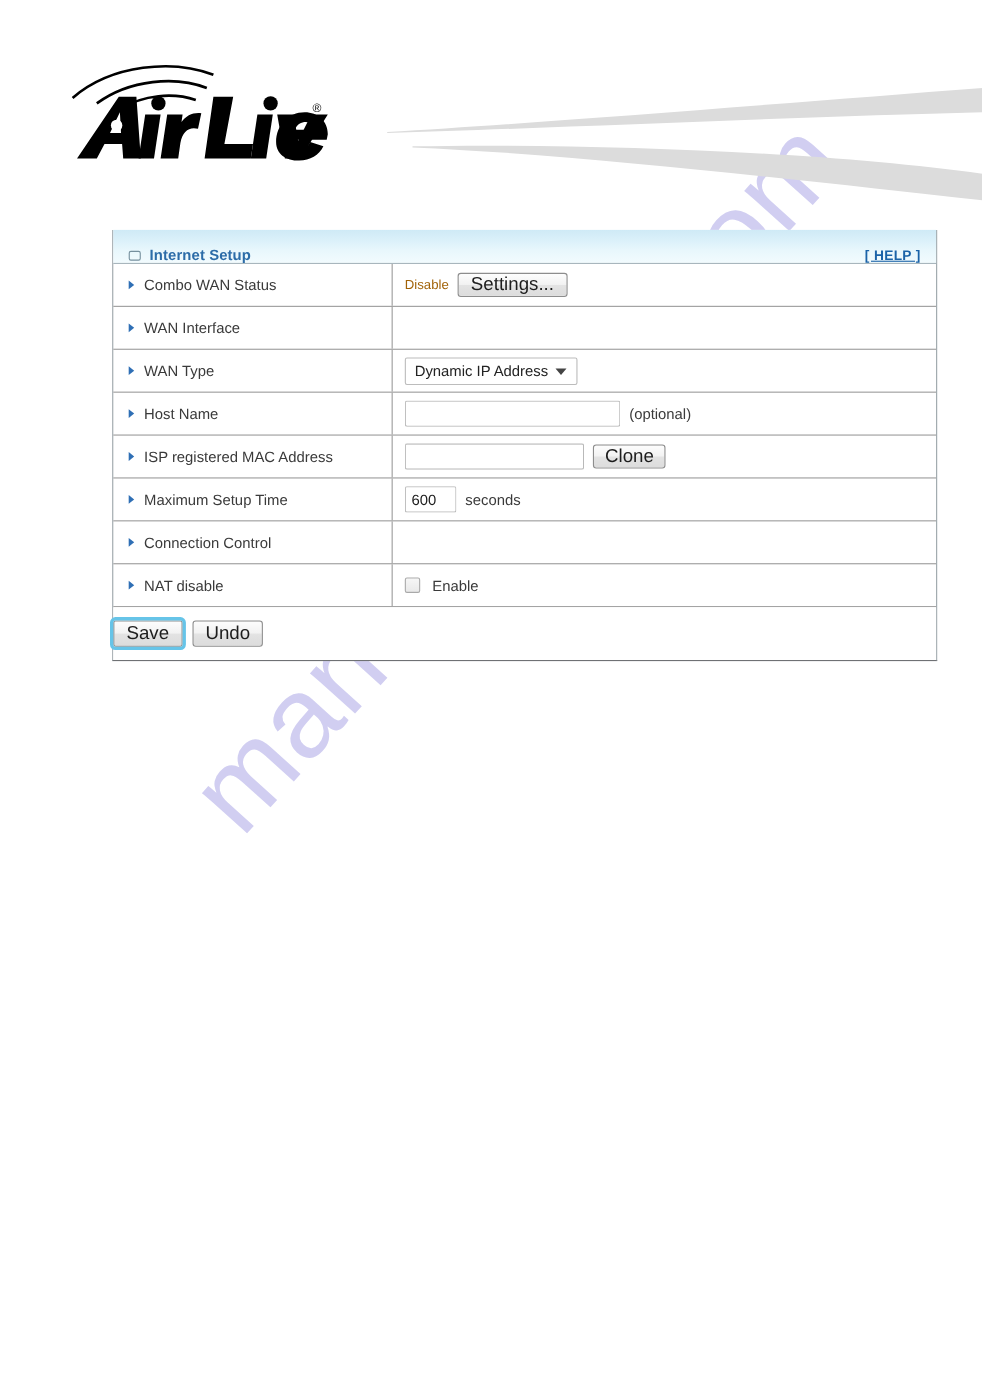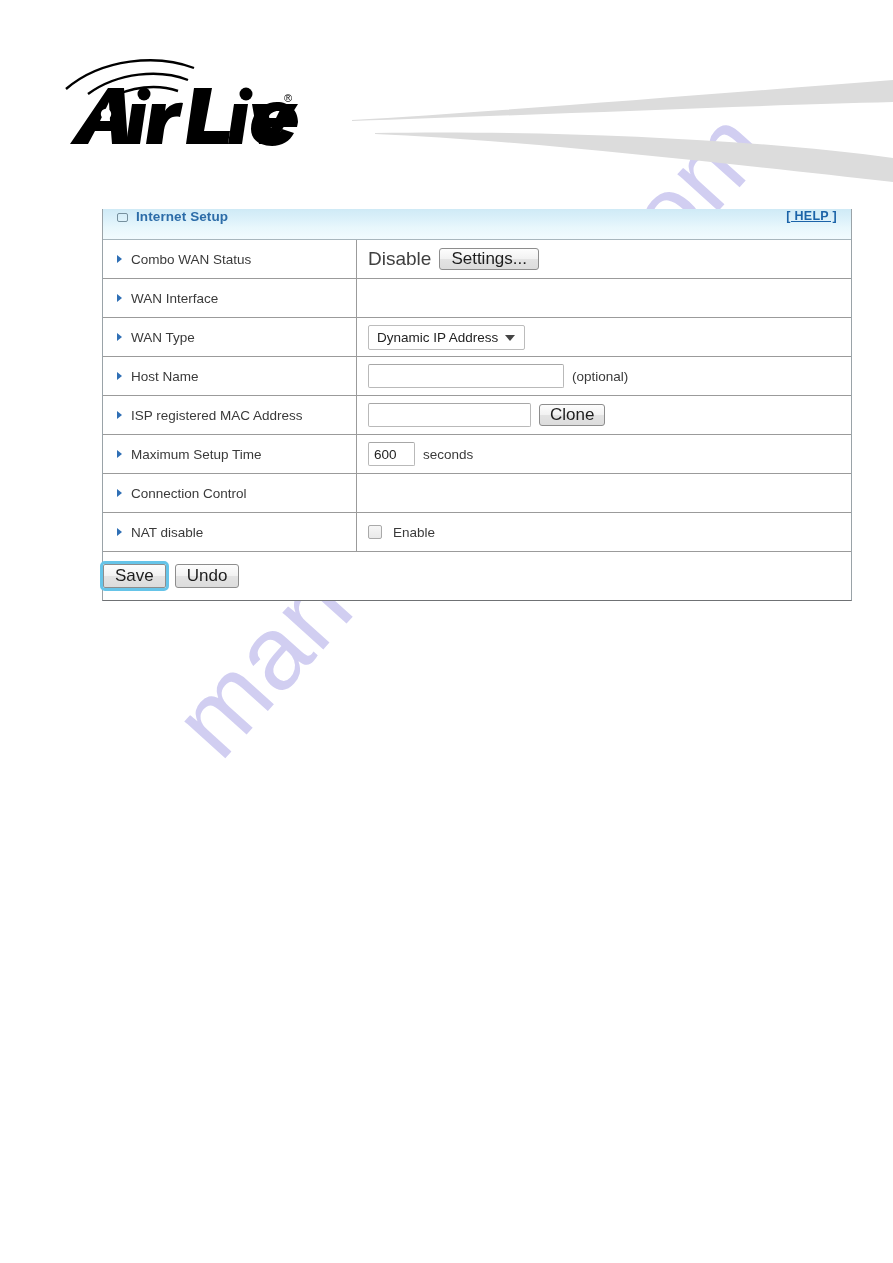--- a/index.html
+++ b/index.html
@@ -76,21 +76,21 @@
     border-right: 1px solid #9aa3a8;
     border-bottom: 1px solid #6f7174;
     box-sizing: border-box;
   }
 
   .panel-header {
     height: 31px;
     background: linear-gradient(to bottom, #cfeaf6 0%, #dcf1fa 35%, #e8f7fc 62%, #f2fbfe 100%);
     border-bottom: 1px solid #a8b6bd;
     display: flex;
-    align-items: flex-start;
+    align-items: flex-end;
     padding: 0 14px 0 14px;
     box-sizing: border-box;
   }
   .panel-title-wrap {
     display: flex;
     align-items: center;
     gap: 8px;
     flex: 1 1 auto;
   }
   .win-icon {
@@ -153,22 +153,22 @@
   .cell-field {
     flex: 1 1 auto;
     display: flex;
     align-items: center;
     padding-left: 11px;
     box-sizing: border-box;
     gap: 8px;
   }
 
   .plain-text {
-    font-size: 19px;
-    color: #404040;
+    font-size: 12px;
+    color: #a16207;
   }
   .suffix-text {
     font-size: 13.5px;
     color: #3a3a3a;
   }
 
   
   .btn {
     font-family: Liberation Sans, sans-serif;
     font-size: 17px;

